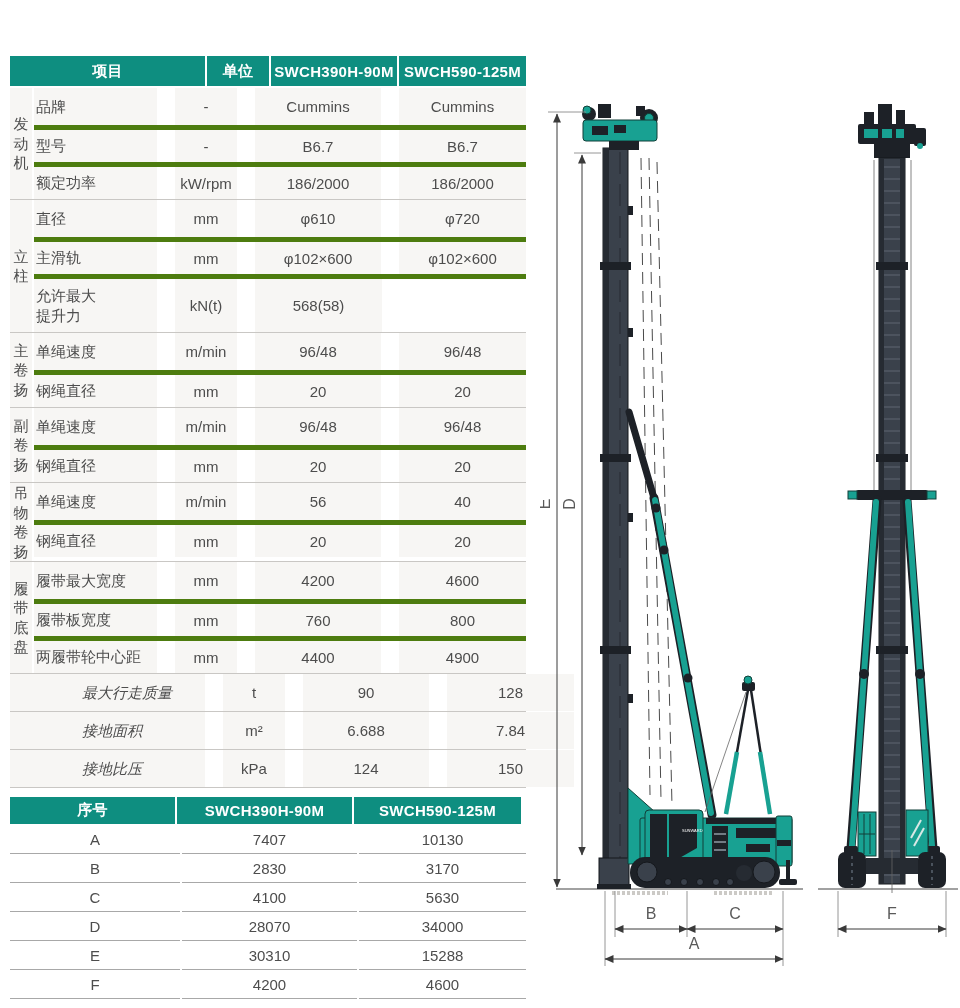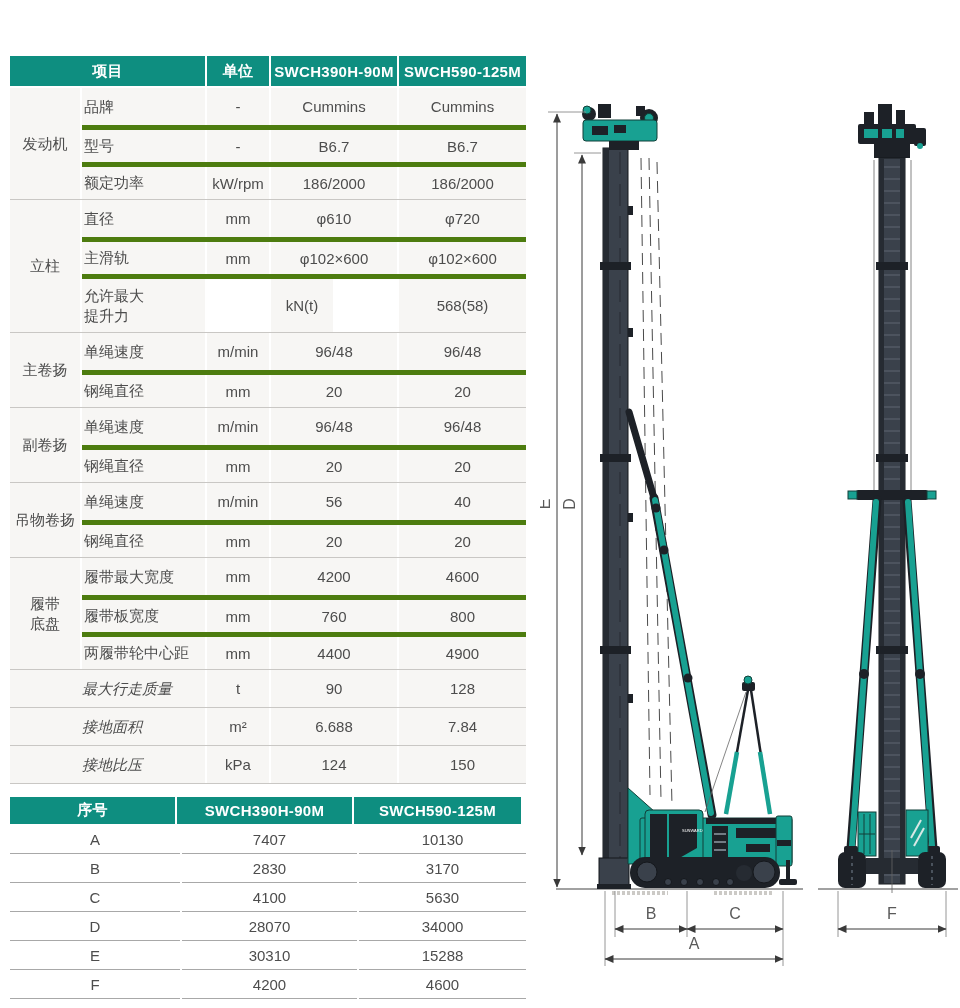--- a/index.html
+++ b/index.html
@@ -28,22 +28,22 @@
   #spec .tbody { margin-top:2px; border-bottom:1px solid #c9c7c4; }
   .group { display:flex; }
   .tbody .group + .group { border-top:1px solid #c9c7c4; }
   .gcell {
     width:70px; margin-right:2px; background:var(--cellbg);
     display:flex; align-items:center; justify-content:center;
     font-size:15px; white-space:pre-line; text-align:center; line-height:1.3;
   }
   .rows { flex:1; display:flex; flex-direction:column; }
   .rows .row + .row { border-top:5px solid #4d7c0f; }
-  .row { display:flex; gap:2px; height:37px; }
-  .row.tall { height:58px;justify-content:space-between; }
+  .row { display:flex; gap:18px; height:37px; }
+  .row.tall { height:58px; }
   .icell {
     width:123px; background:var(--cellbg); display:flex; align-items:center;
     padding-left:2px; font-size:15px; white-space:pre-line; line-height:1.3;
   }
   .icell.merged { width:195px; padding-left:72px;font-style:italic; }
   .ucell {
     width:62px; background:var(--cellbg); display:flex; align-items:center;
     justify-content:center; font-size:15px;
   }
   .vcell {

